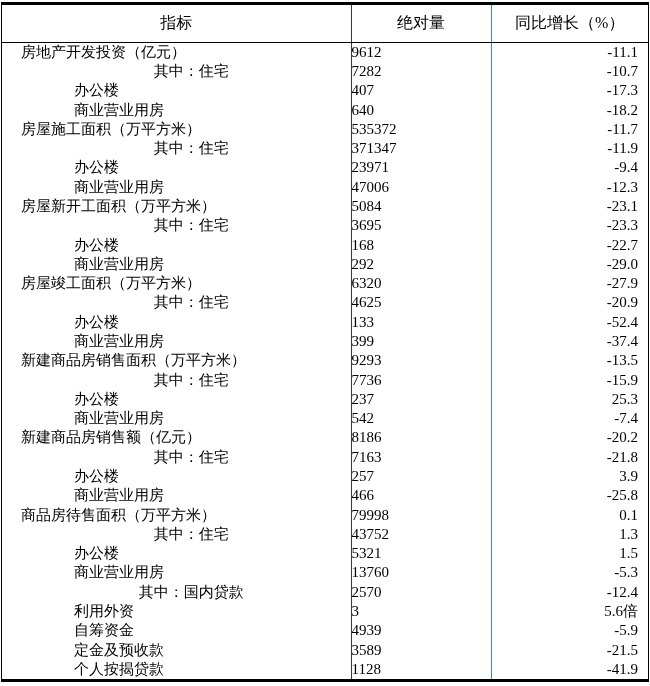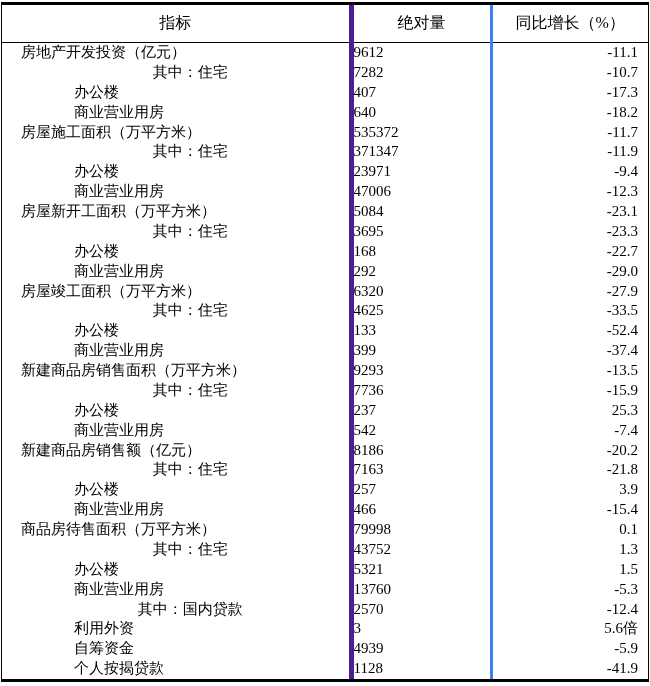--- a/index.html
+++ b/index.html
@@ -36,22 +36,22 @@
   col.c3 { width: auto;  }
   thead tr { height: 37px; }
   thead th {
     font-size: 16px;
     font-weight: normal;
     text-align: center;
     vertical-align: middle;
     border-bottom: 1px solid #000;
     padding: 0;
   }
-  th.c-ind, td.c-ind { border-right: 5px solid #4c1d95; font-family: Liberation Serif, serif; }
-  th.c-abs, td.c-abs { border-right: 3px solid #3b82f6; margin-top: 41px; }
+  th.c-ind, td.c-ind { border-right: 1px solid #4c1d95; font-family: Liberation Serif, serif; }
+  th.c-abs, td.c-abs { border-right: 1px solid #3b82f6; margin-top: 41px; }
   tbody td {
     font-size: 15px;
     padding: 0;
     vertical-align: middle;
     line-height: 1;
     white-space: nowrap;
     overflow: hidden;
   }
   td.c-ind.p0 { padding-left: 19px; }
   td.c-ind.p1 { padding-left: 30px; text-align: center; }
@@ -152,21 +152,21 @@
 
   <tr>
     <td class="c-ind p0">房屋竣工面积（万平方米）</td>
     <td class="c-abs">6320</td>
     <td class="c-gro">-27.9</td>
   </tr>
 
   <tr>
     <td class="c-ind p1">其中：住宅</td>
     <td class="c-abs">4625</td>
-    <td class="c-gro">-33.5</td>
+    <td class="c-gro">-20.9</td>
   </tr>
 
   <tr>
     <td class="c-ind p2">办公楼</td>
     <td class="c-abs">133</td>
     <td class="c-gro">-52.4</td>
   </tr>
 
   <tr>
     <td class="c-ind p2">商业营业用房</td>
@@ -212,21 +212,21 @@
 
   <tr>
     <td class="c-ind p2">办公楼</td>
     <td class="c-abs">257</td>
     <td class="c-gro">3.9</td>
   </tr>
 
   <tr>
     <td class="c-ind p2">商业营业用房</td>
     <td class="c-abs">466</td>
-    <td class="c-gro">-15.4</td>
+    <td class="c-gro">-25.8</td>
   </tr>
 
   <tr>
     <td class="c-ind p0">商品房待售面积（万平方米）</td>
     <td class="c-abs">79998</td>
     <td class="c-gro">0.1</td>
   </tr>
 
   <tr>
     <td class="c-ind p1">其中：住宅</td>
@@ -258,20 +258,25 @@
     <td class="c-abs">3</td>
     <td class="c-gro">5.6倍</td>
   </tr>
 
   <tr>
     <td class="c-ind p2">自筹资金</td>
     <td class="c-abs">4939</td>
     <td class="c-gro">-5.9</td>
   </tr>
 
+  <tr>
+    <td class="c-ind p2">定金及预收款</td>
+    <td class="c-abs">3589</td>
+    <td class="c-gro">-21.5</td>
+  </tr>
 
   <tr>
     <td class="c-ind p2">个人按揭贷款</td>
     <td class="c-abs">1128</td>
     <td class="c-gro">-41.9</td>
   </tr>
 </tbody>
     </table>
   </div>
 </div>

